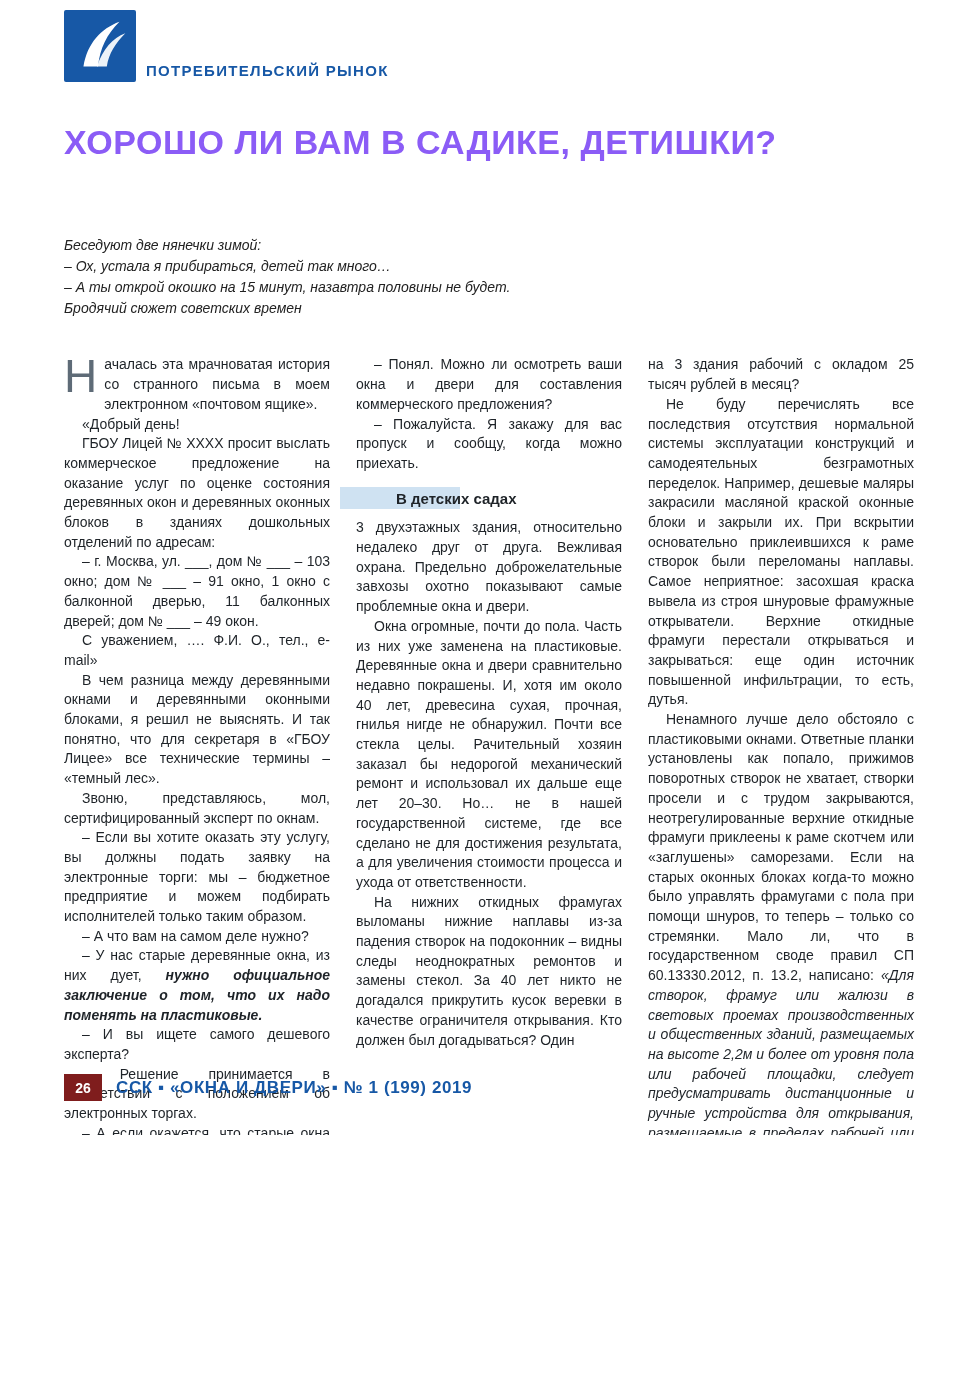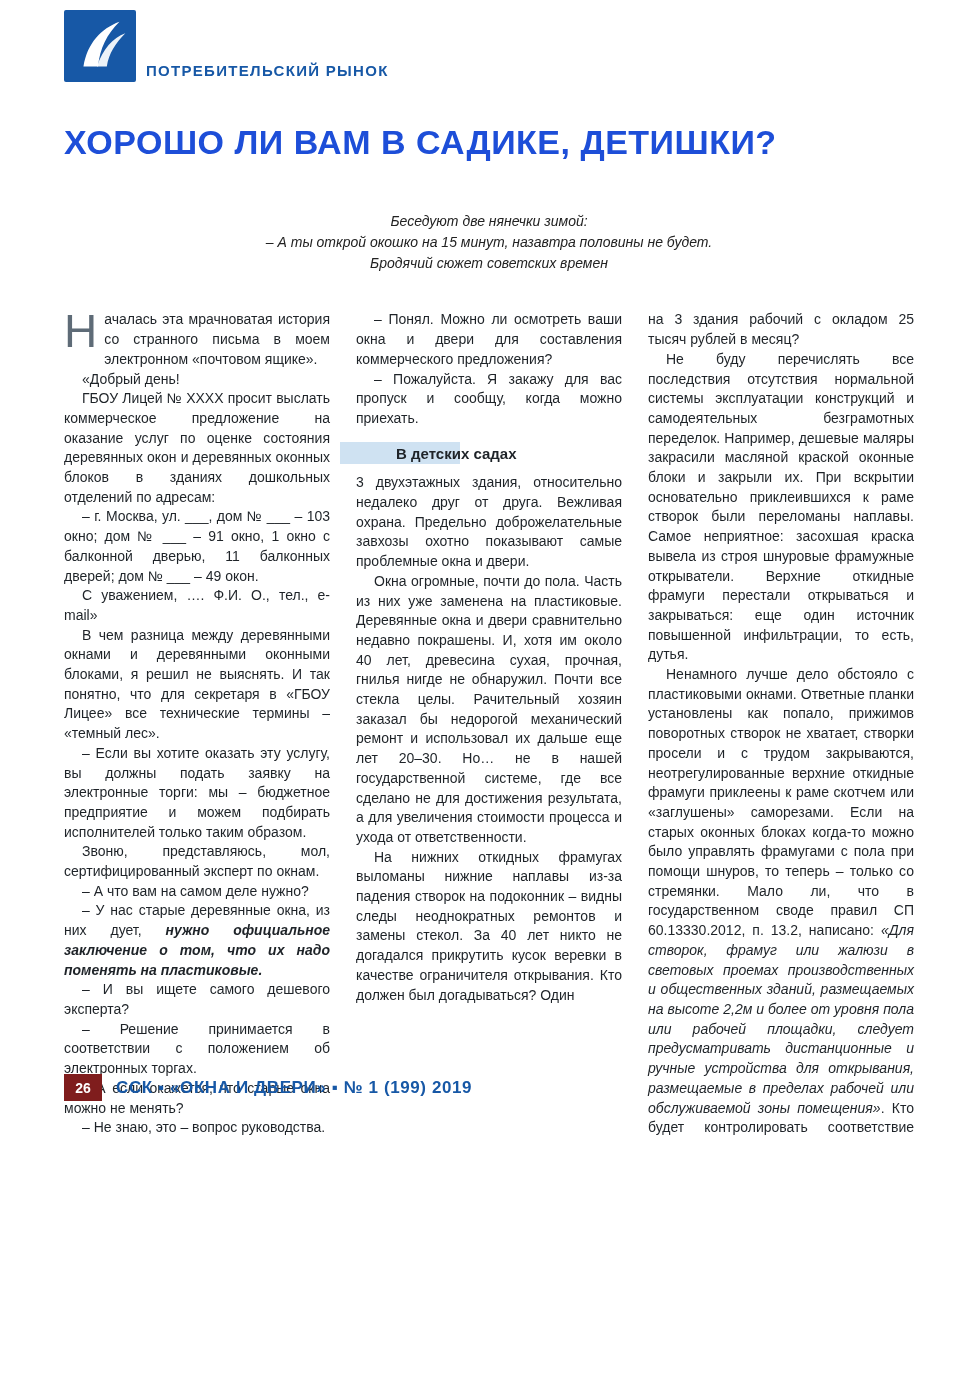--- a/index.html
+++ b/index.html
@@ -14,35 +14,35 @@
   .page { position:relative; width:980px; height:1135px; padding:0 66px 0 64px; overflow:hidden; }
 
   .brand-row { display:flex; align-items:flex-end; gap:10px; padding-top:10px; }
   .logo { width:72px; height:72px; flex:0 0 auto; display:block; }
   .section-header {
     color:#1758a6; font-weight:bold; font-size:15px;
     letter-spacing:1.3px; padding-bottom:3px;
   }
 
   .title {
-    margin-top:42px; color:#1d4ed8; font-weight:bold;
+    margin-top:42px; color:#8b5cf6; font-weight:bold;
     font-size:34px; letter-spacing:0.5px; line-height:1.1;
   }
 
   .author { margin-top:40px; font-size:12px; }
   .author-line { display:flex; align-items:flex-end; gap:2px; }
   .author-name-box {
     display:inline-block; border:1px solid #9aa6b0; background:#f3f5f7;
     padding:2px 5px; font-weight:bold; letter-spacing:0.4px;
   }
   .author-comma { font-weight:bold; padding-bottom:2px; }
   .author-role { margin-top:5px; font-weight:bold; }
 
   .epigraph {
-    margin-top:50px; text-align:center; font-style:italic;
+    margin-top:74px; text-align:left; font-style:italic;
     font-size:14px; line-height:21px; color:#222;
   }
 
   .columns { display:flex; gap:26px; margin-top:36px; }
   .col { flex:1 1 0; font-size:14px; line-height:19.7px; text-align:justify; }
   .col p { margin:0; }
   p.ind { text-indent:18px; }
 
   .dropcap {
     float:left; font-size:46px; line-height:37px;
@@ -78,35 +78,36 @@
       <path d="M34 58 C40 40 50 29 63 24 C53 34 46 45 44 58 Z" fill="#ffffff" opacity="0.92"></path>
     </svg>
     <div class="section-header">ПОТРЕБИТЕЛЬСКИЙ РЫНОК</div>
   </div>
 
   <h1 class="title">ХОРОШО ЛИ ВАМ В САДИКЕ, ДЕТИШКИ?</h1>
 
 
   <div class="epigraph">
     <div>Беседуют две нянечки зимой:</div>
+    <div>– Ох, устала я прибираться, детей так много…</div>
     <div>– А ты открой окошко на 15 минут, назавтра половины не будет.</div>
     <div>Бродячий сюжет советских времен</div>
   </div>
 
   <div class="columns">
 
     <div class="col">
       <p><span class="dropcap">Н</span><span>ачалась эта мрачноватая история со странного письма в моем электронном «почтовом ящике».</span></p>
       <p class="ind">«Добрый день!</p>
       <p class="ind">ГБОУ Лицей № ХХХХ просит выслать коммерческое предложение на оказание услуг по оценке состояния деревянных окон и деревянных оконных блоков в зданиях дошкольных отделений по адресам:</p>
       <p class="ind">– г. Москва, ул. ___, дом № ___ – 103 окно; дом № ___ – 91 окно, 1 окно с балконной дверью, 11 балконных дверей; дом № ___ – 49 окон.</p>
       <p class="ind">С уважением, …. Ф.И. О., тел., e-mail»</p>
       <p class="ind">В чем разница между деревянными окнами и деревянными оконными блоками, я решил не выяснять. И так понятно, что для секретаря в «ГБОУ Лицее» все технические термины – «темный лес».</p>
+      <p class="ind">Звоню, представляюсь, мол, сертифицированный эксперт по окнам.</p>
       <p class="ind">– Если вы хотите оказать эту услугу, вы должны подать заявку на электронные торги: мы – бюджетное предприятие и можем подбирать исполнителей только таким образом.</p>
-      <p class="ind">Звоню, представляюсь, мол, сертифицированный эксперт по окнам.</p>
       <p class="ind">– А что вам на самом деле нужно?</p>
       <p class="ind"><span>– У нас старые деревянные окна, из них дует, </span><span class="bi">нужно официальное заключение о том, что их надо поменять на пластиковые.</span></p>
       <p class="ind">– И вы ищете самого дешевого эксперта?</p>
       <p class="ind">– Решение принимается в соответствии с положением об электронных торгах.</p>
       <p class="ind">– А если окажется, что старые окна можно не менять?</p>
       <p class="ind">– Не знаю, это – вопрос руководства.</p>
     </div>
 
     <div class="col">
       <p class="ind">– Понял. Можно ли осмотреть ваши окна и двери для составления коммерческого предложения?</p>

